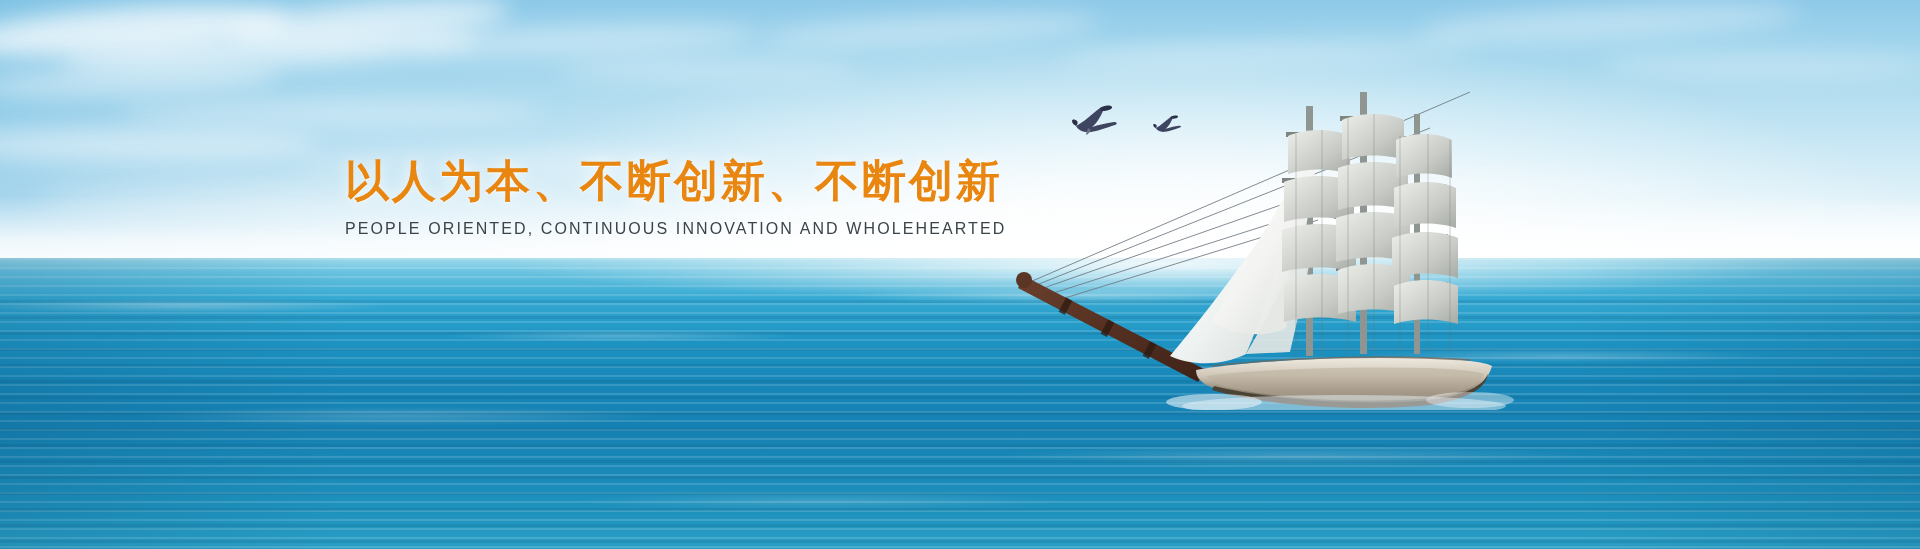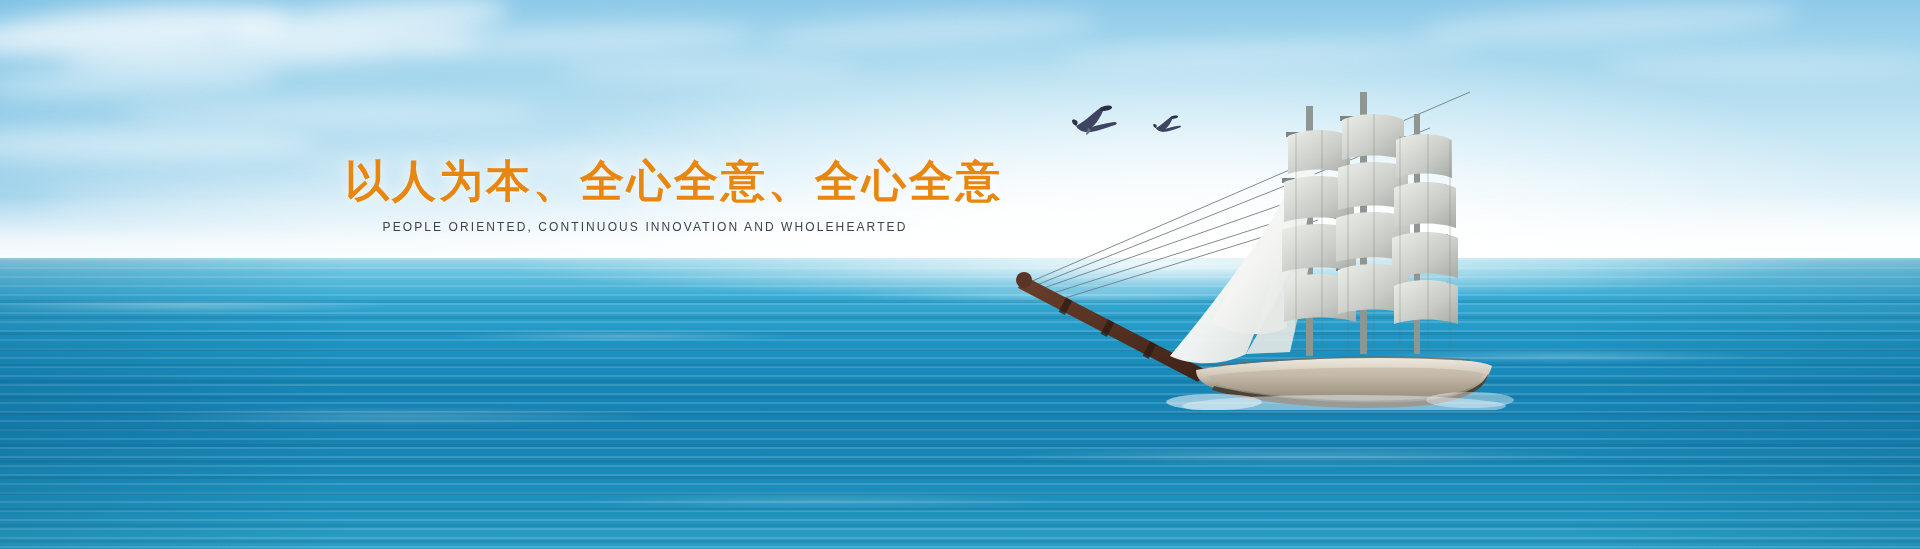--- a/index.html
+++ b/index.html
@@ -97,21 +97,21 @@
 
   
   .text-block{position:absolute;left:345px;top:155px;width:600px;text-align:center;}
   .headline{
     font-size:44px;font-weight:bold;line-height:1.18;
     color:#e8860f;letter-spacing:3px;white-space:nowrap;
     text-shadow:0 0 14px rgba(255,255,255,.9), 0 1px 0 rgba(255,255,255,.7);
   }
   .subhead{
     margin-top:13px;
-    font-size:12px;color:#3b4449;letter-spacing:2.1px;
+    font-size:16px;color:#3b4449;letter-spacing:2.1px;
     white-space:nowrap;font-weight:400;
     text-shadow:0 0 8px rgba(255,255,255,.85);
   }
 
   
   .ship{position:absolute;left:1000px;top:70px;width:520px;height:340px;}
   .birds{position:absolute;left:1070px;top:100px;width:140px;height:50px;}
 </style>
 </head>
 <body>
@@ -270,17 +270,17 @@
     </g>
 
     <g opacity=".9">
       <ellipse cx="344" cy="336" rx="162" ry="11" fill="#e8f4f8" opacity=".55"></ellipse>
       <ellipse cx="214" cy="332" rx="48" ry="8" fill="#ffffff" opacity=".6"></ellipse>
       <ellipse cx="470" cy="330" rx="44" ry="8" fill="#ffffff" opacity=".45"></ellipse>
     </g>
   </svg>
 
   <div class="text-block">
-    <div class="headline">以人为本、全心全意、全心全意</div>
+    <div class="headline">以人为本、不断创新、不断创新</div>
     <div class="subhead">PEOPLE ORIENTED, CONTINUOUS INNOVATION AND WHOLEHEARTED</div>
   </div>
 
 </div>
 
 </body></html>

